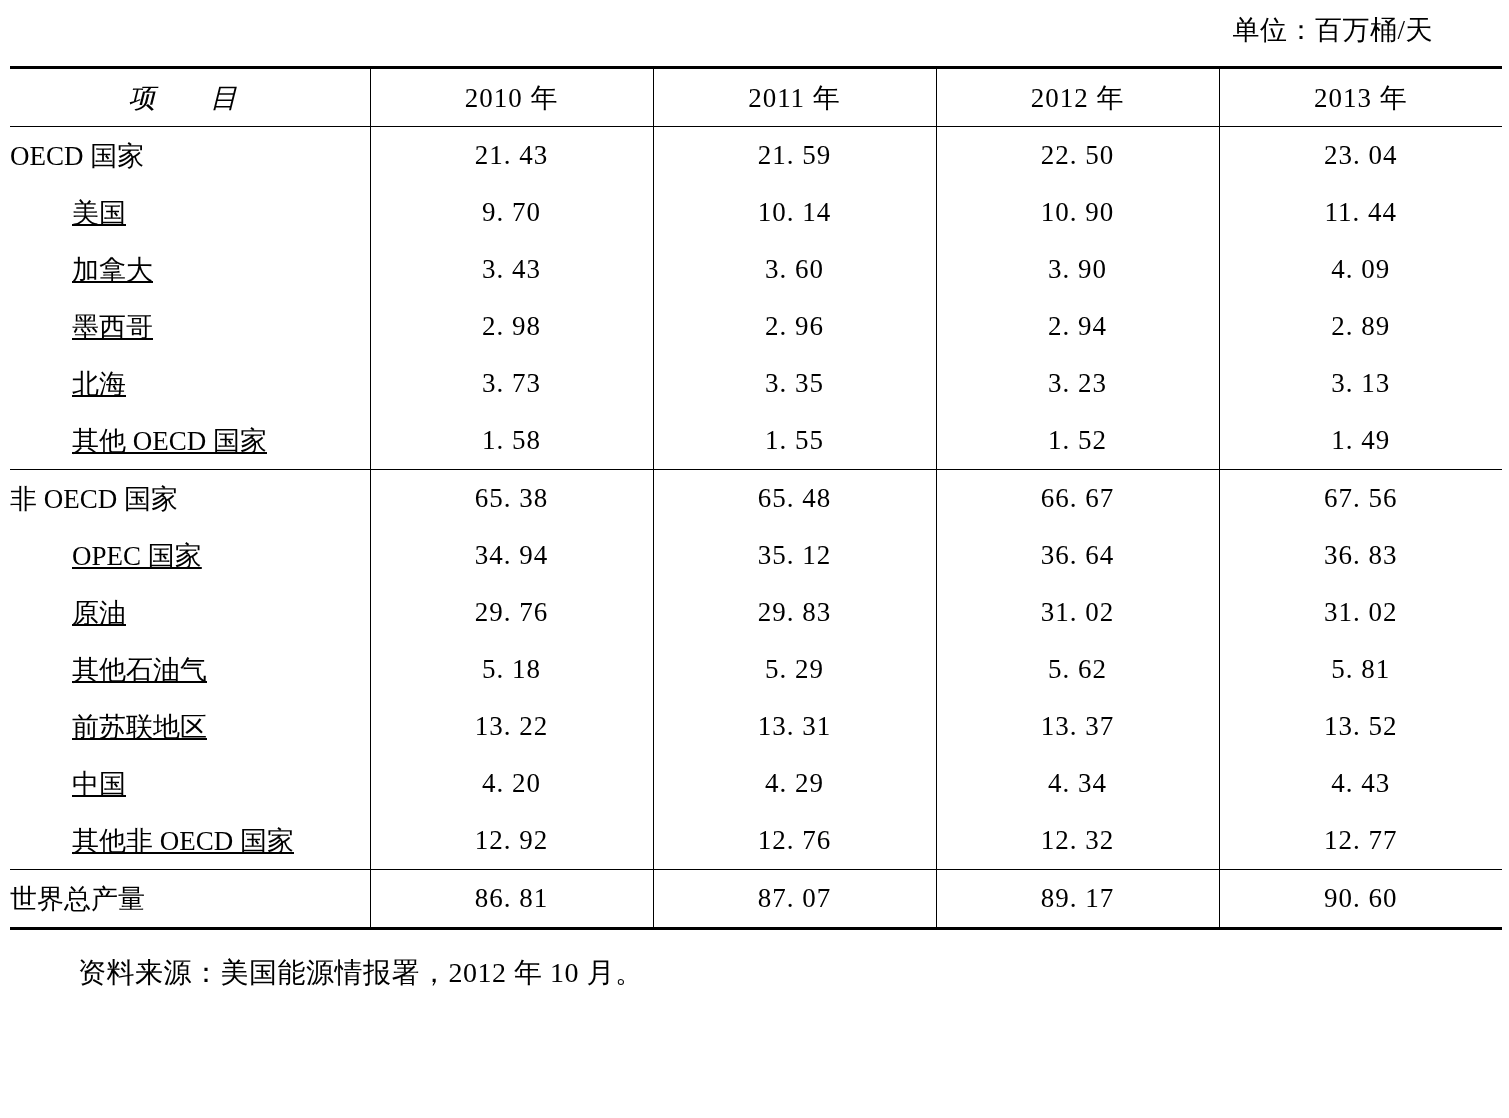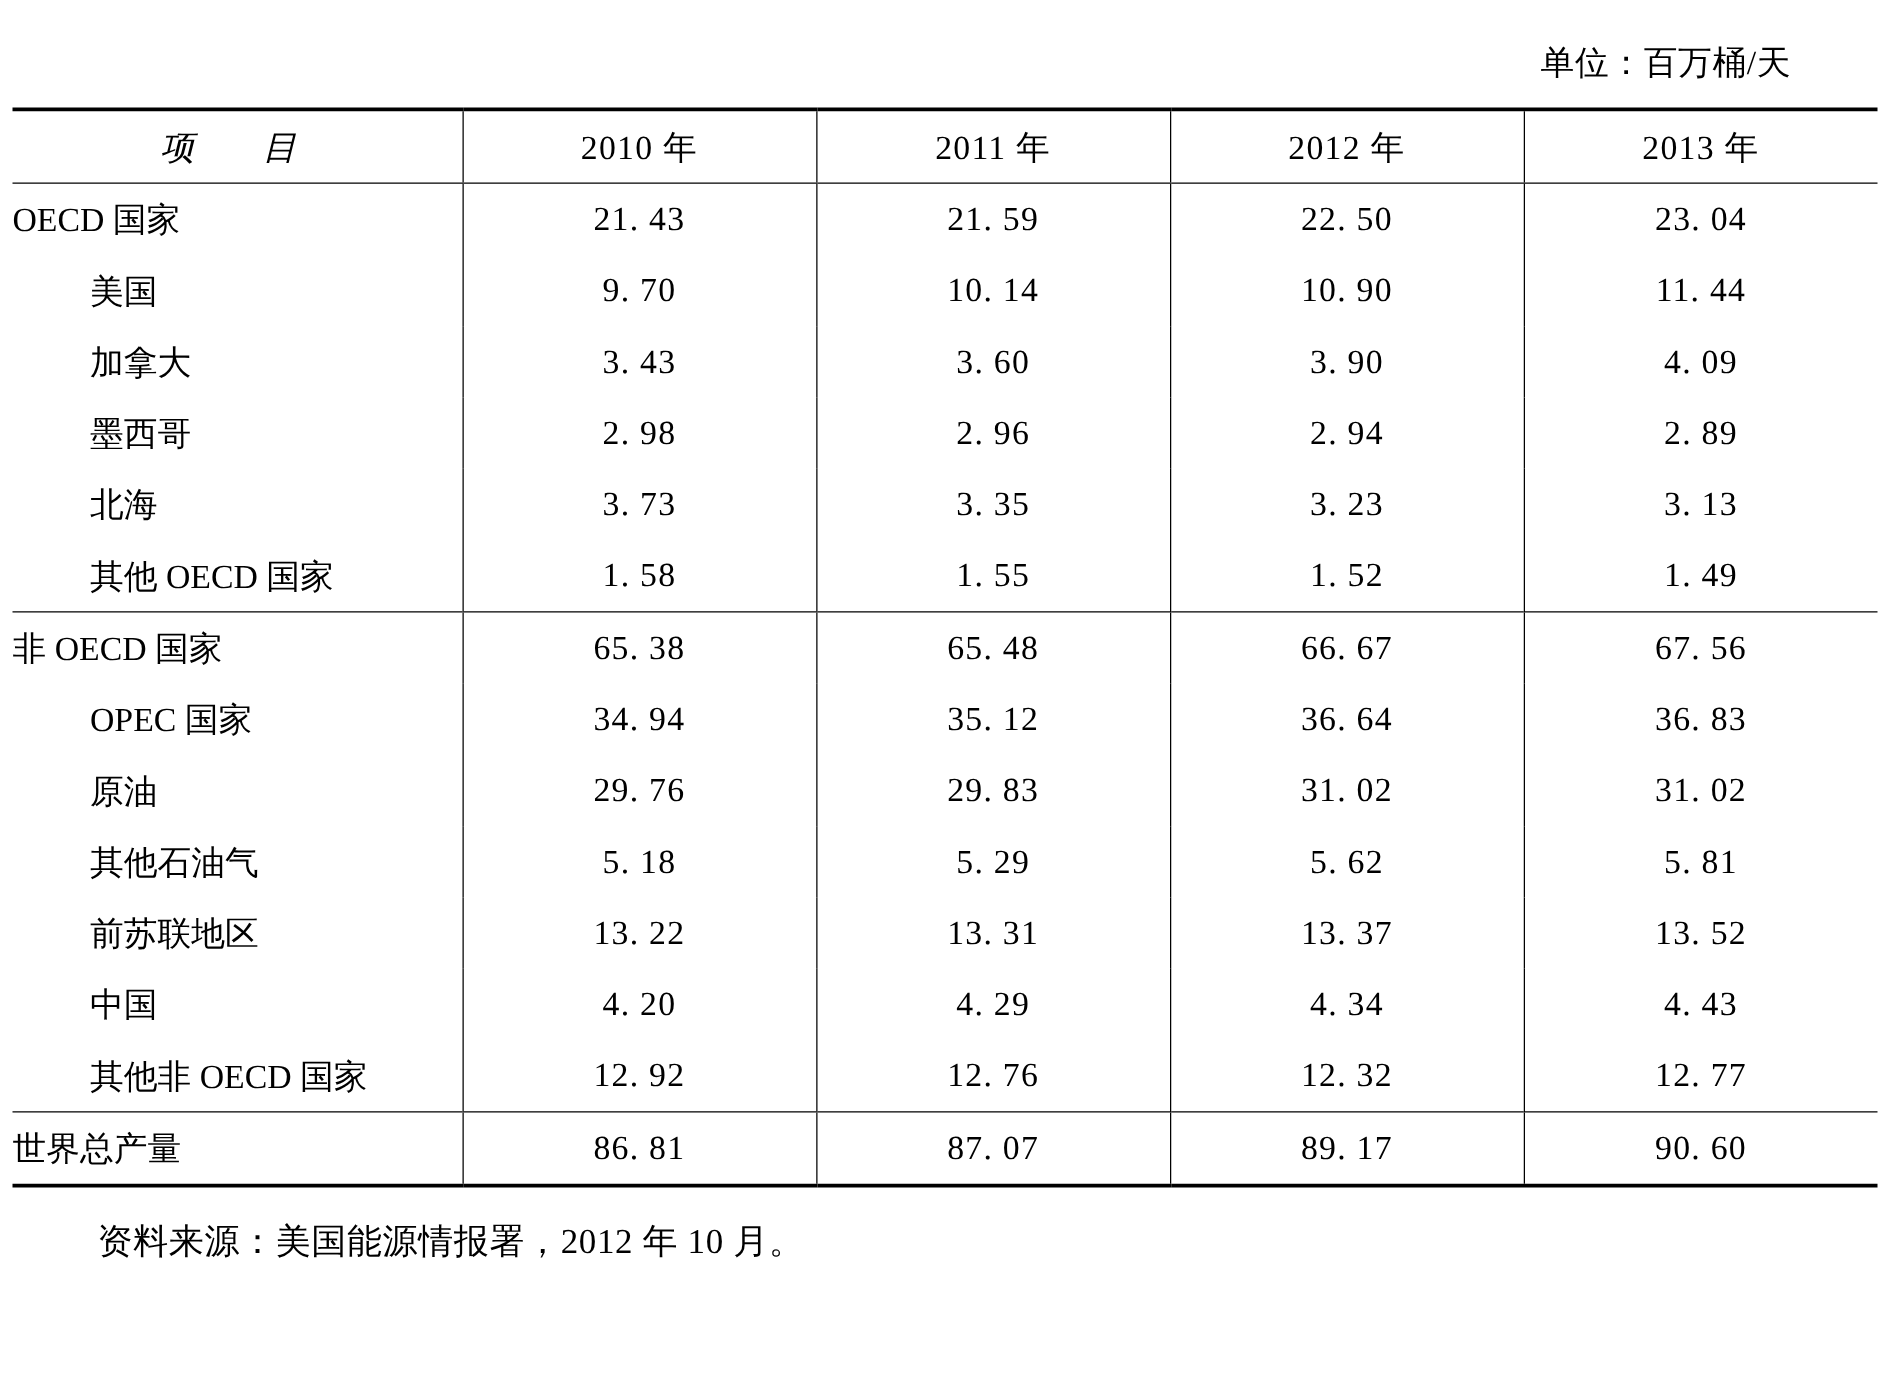--- a/index.html
+++ b/index.html
@@ -19,21 +19,21 @@
     width: 1509px;
     height: 1118px;
     box-sizing: border-box;
     padding: 0 10px;
     position: relative;
   }
   .unit-line {
     text-align: right;
     font-size: 27px;
     padding-right: 66px;
-    padding-top: 32px;
+    padding-top: 12px;
     letter-spacing: 0.5px;
   }
   table.data-table {
     width: 1492px;
     margin: 0 auto;
     margin-top: 18px;
     border-collapse: collapse;
     table-layout: fixed;
   }
   table.data-table col.c0 { width: 360px; }
@@ -65,20 +65,21 @@
   .vsep {
     border-left: 1.5px solid #000;
   }
   .label-cell {
     text-align: left;
     padding-left: 22px;
     white-space: nowrap;
   }
   .label-cell.indent {
     padding-left: 62px;
+    text-decoration: underline;
   }
   .num-cell {
     text-align: center;
     letter-spacing: 1px;
   }
   .head-label {
     text-align: center;
     letter-spacing: 14px;
     padding-left: 14px;
     font-style: italic;

